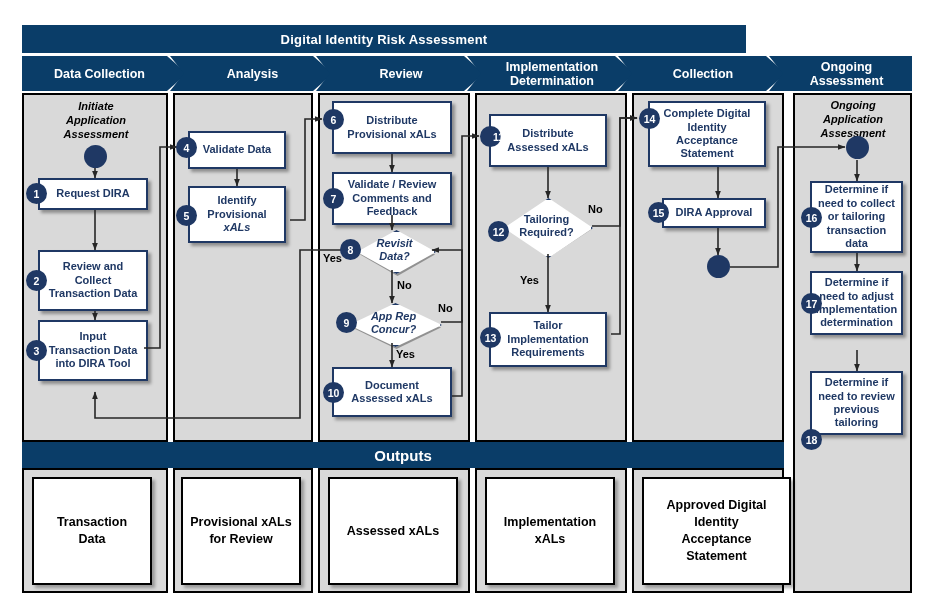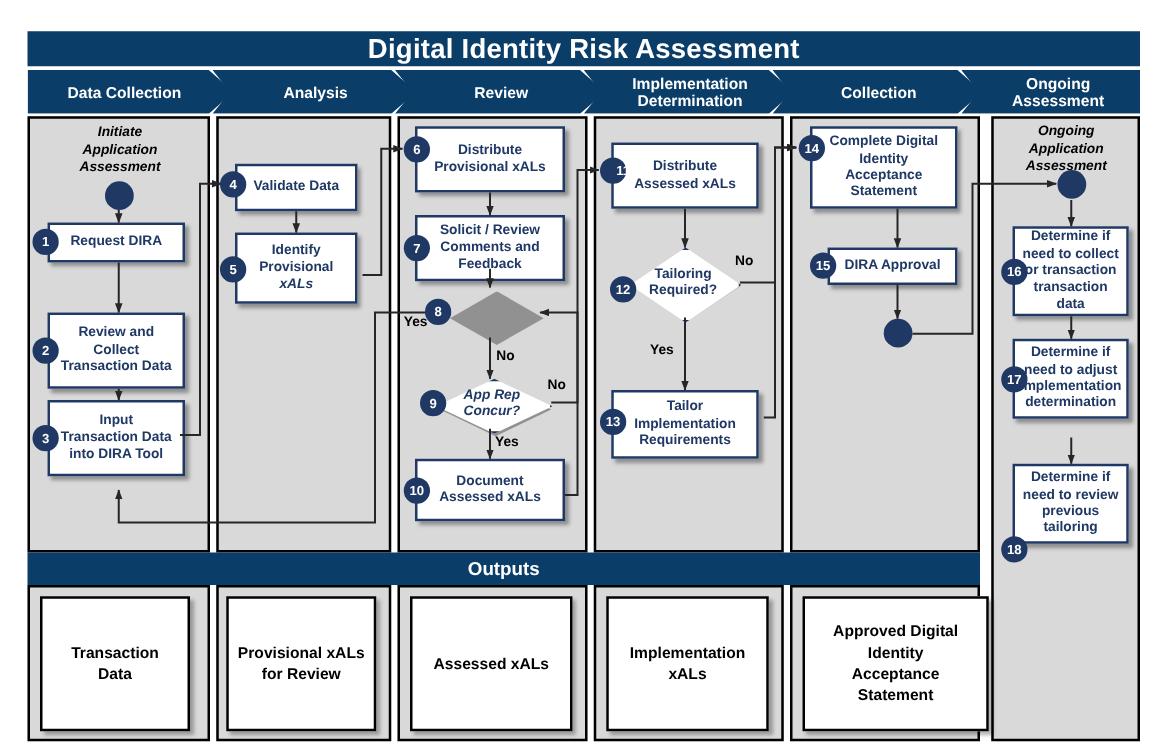--- a/index.html
+++ b/index.html
@@ -5,23 +5,23 @@
   html,body{margin:0;padding:0;background:#ffffff;}
   body{width:934px;height:600px;overflow:hidden;
        font-family:"Liberation Sans", sans-serif;}
   #root{position:relative;width:934px;height:600px;}
 
   
   .abs{position:absolute;box-sizing:border-box;}
 
   
   .title-bar{
-    left:22px;top:25px;width:890px;height:28px;
+    left:22px;top:25px;width:724px;height:28px;
     background:#0a3d68;color:#ffffff;
-    font-size:22px;font-weight:bold;
+    font-size:13px;font-weight:bold;
     display:flex;align-items:center;justify-content:center;
     letter-spacing:.2px;
   }
 
   
   .chev{
     height:35px;background:#0a3d68;color:#fff;
     font-size:12.5px;font-weight:bold;text-align:center;
     display:flex;align-items:center;justify-content:center;
     line-height:1.12;padding-left:4px;padding-right:14px;
@@ -293,28 +293,37 @@
   <div class="abs pbox" style="left:332px;top:101px;width:120px;height:53px;">
     <div>
       <div>Distribute</div>
       <div>Provisional xALs</div>
     </div>
   </div>
   <div class="abs badge" style="left:323px;top:109px;">6</div>
 
   <div class="abs pbox" style="left:332px;top:172px;width:120px;height:53px;">
     <div>
-      <div>Solicit / Review</div>
+      <div>Validate / Review</div>
       <div>Comments and</div>
       <div>Feedback</div>
     </div>
   </div>
   <div class="abs badge" style="left:323px;top:188px;">7</div>
 
   <div class="abs dshadow" style="left:360px;top:233px;width:75px;height:43px;"></div>
+  <div class="abs" style="left:357px;top:230px;width:75px;height:40px;">
+    <div class="diamond"></div>
+    <div class="abs dtext" style="left:0;top:0;width:75px;height:40px;">
+      <div>
+        <div>Revisit</div>
+        <div>Data?</div>
+      </div>
+    </div>
+  </div>
   <div class="abs badge" style="left:340px;top:239px;">8</div>
   <div class="abs elbl" style="left:323px;top:252px;">Yes</div>
   <div class="abs elbl" style="left:397px;top:279px;">No</div>
 
   <div class="abs dshadow" style="left:352px;top:306px;width:89px;height:43px;"></div>
   <div class="abs" style="left:349px;top:303px;width:89px;height:40px;">
     <div class="diamond"></div>
     <div class="abs dtext" style="left:0;top:0;width:89px;height:40px;">
       <div>
         <div>App Rep</div>
@@ -388,21 +397,21 @@
     <div>Ongoing</div>
     <div>Application</div>
     <div>Assessment</div>
   </div>
   <div class="abs dot" style="left:846px;top:136px;width:23px;height:23px;"></div>
 
   <div class="abs pbox" style="left:810px;top:181px;width:93px;height:72px;">
     <div>
       <div>Determine if</div>
       <div>need to collect</div>
-      <div>or transaction</div>
+      <div>or tailoring</div>
       <div>transaction</div>
       <div>data</div>
     </div>
   </div>
   <div class="abs badge" style="left:801px;top:207px;">16</div>
 
   <div class="abs pbox" style="left:810px;top:271px;width:93px;height:64px;">
     <div>
       <div>Determine if</div>
       <div>need to adjust</div>

